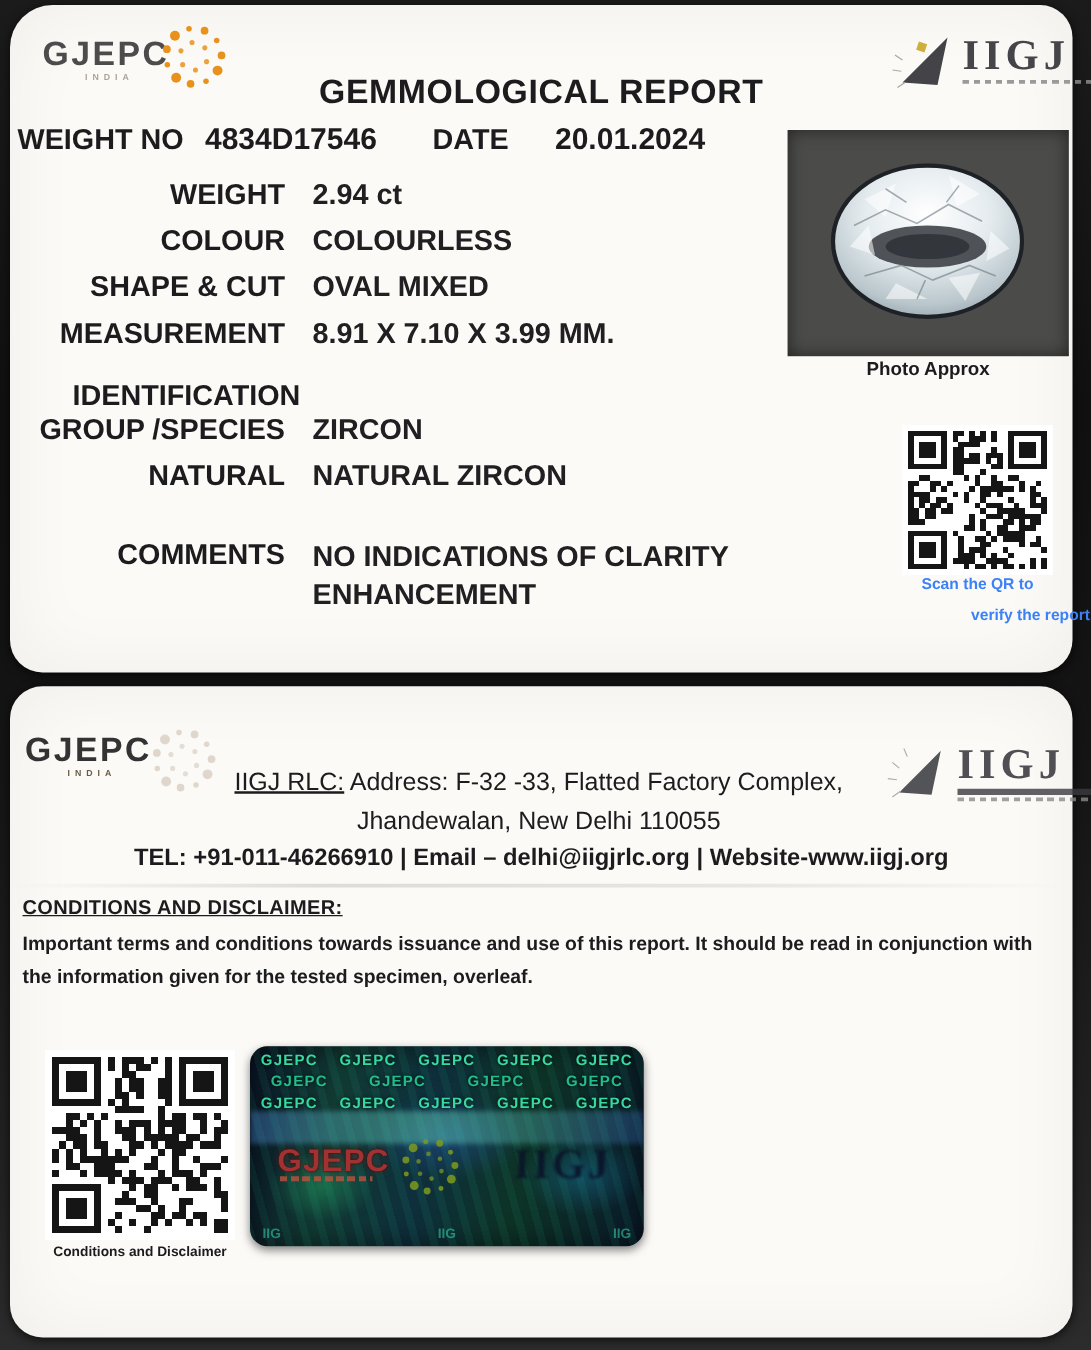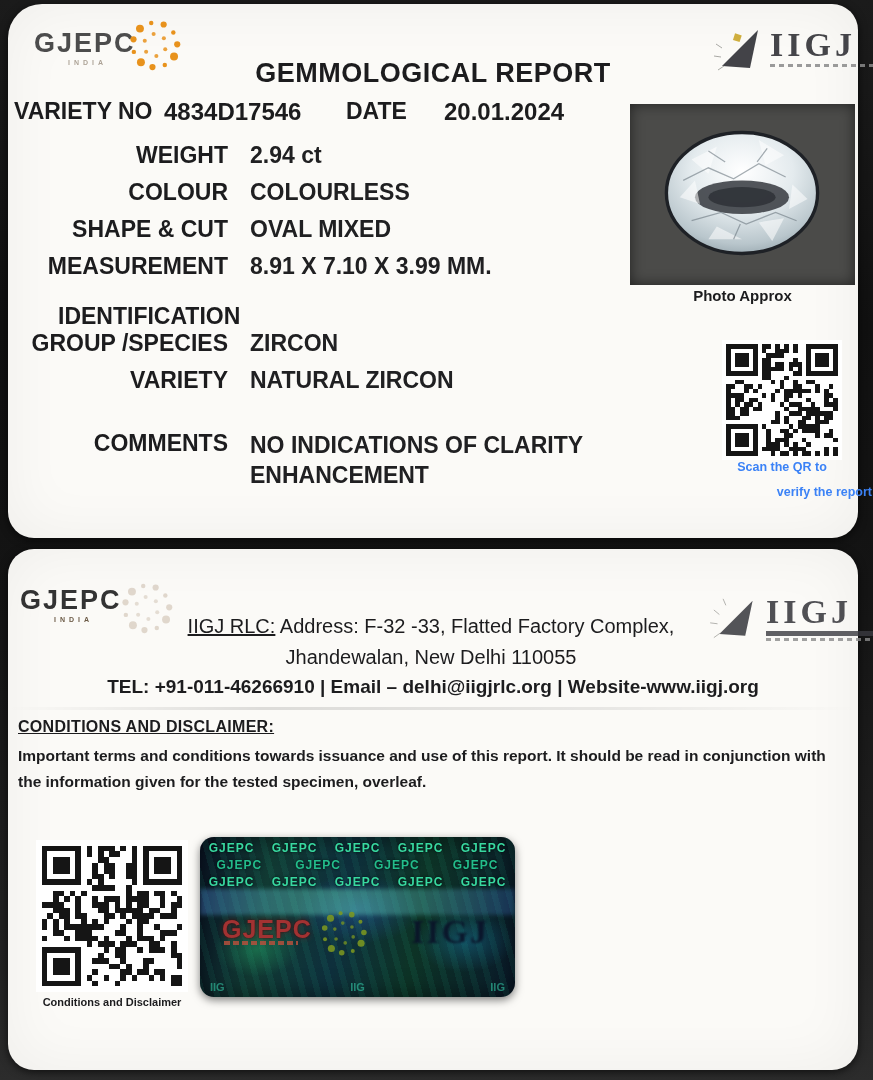--- a/index.html
+++ b/index.html
@@ -118,21 +118,21 @@
     </svg>
     <div class="abs" style="left:66px;top:16px;">
       <div class="iigj-letters">IIGJ</div>
       <div class="iigj-subdots"></div>
     </div>
   </div>
 
   <div class="abs title">GEMMOLOGICAL REPORT</div>
 
   <div class="abs repline">
-    <span class="abs b" style="left:6px;">VARIETY NO</span>
+    <span class="abs b" style="left:6px;">WEIGHT NO</span>
     <span class="abs b" style="left:156px;font-size:24px;">4834D17546</span>
     <span class="abs b" style="left:338px;">DATE</span>
     <span class="abs" style="left:436px;font-weight:600;font-size:24px;">20.01.2024</span>
   </div>
 
   <div class="abs frow" style="top:138px;">
     <span class="lbl">WEIGHT</span>
     <span class="val" style="font-weight:600;">2.94 ct</span>
   </div>
   <div class="abs frow" style="top:175px;">
@@ -148,21 +148,21 @@
     <span class="val" style="font-weight:600;">8.91 X 7.10 X 3.99 MM.</span>
   </div>
 
   <div class="abs b" style="left:50px;top:299px;font-size:23px;">IDENTIFICATION</div>
 
   <div class="abs frow" style="top:326px;">
     <span class="lbl">GROUP /SPECIES</span>
     <span class="val">ZIRCON</span>
   </div>
   <div class="abs frow" style="top:363px;">
-    <span class="lbl">VARIETY</span>
+    <span class="lbl">NATURAL</span>
     <span class="val">NATURAL ZIRCON</span>
   </div>
 
   <div class="abs frow" style="top:426px;">
     <span class="lbl">COMMENTS</span>
     <span class="val" style="top:0;">
       <span style="display:block;line-height:30px;">NO INDICATIONS OF CLARITY</span>
       <span style="display:block;line-height:30px;">ENHANCEMENT</span>
     </span>
   </div>

